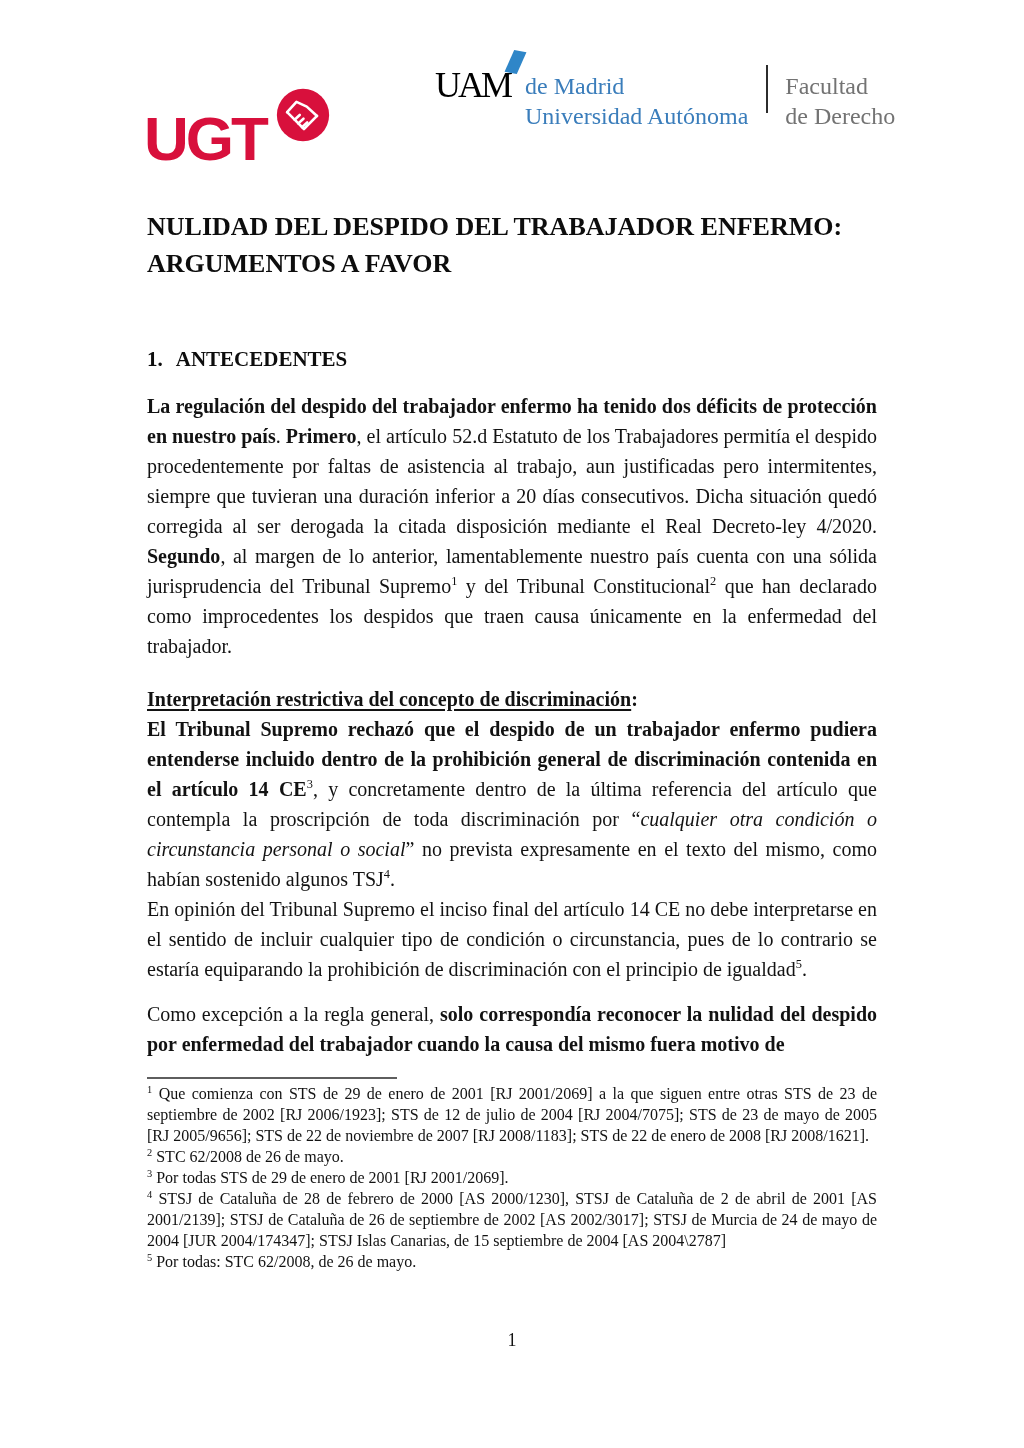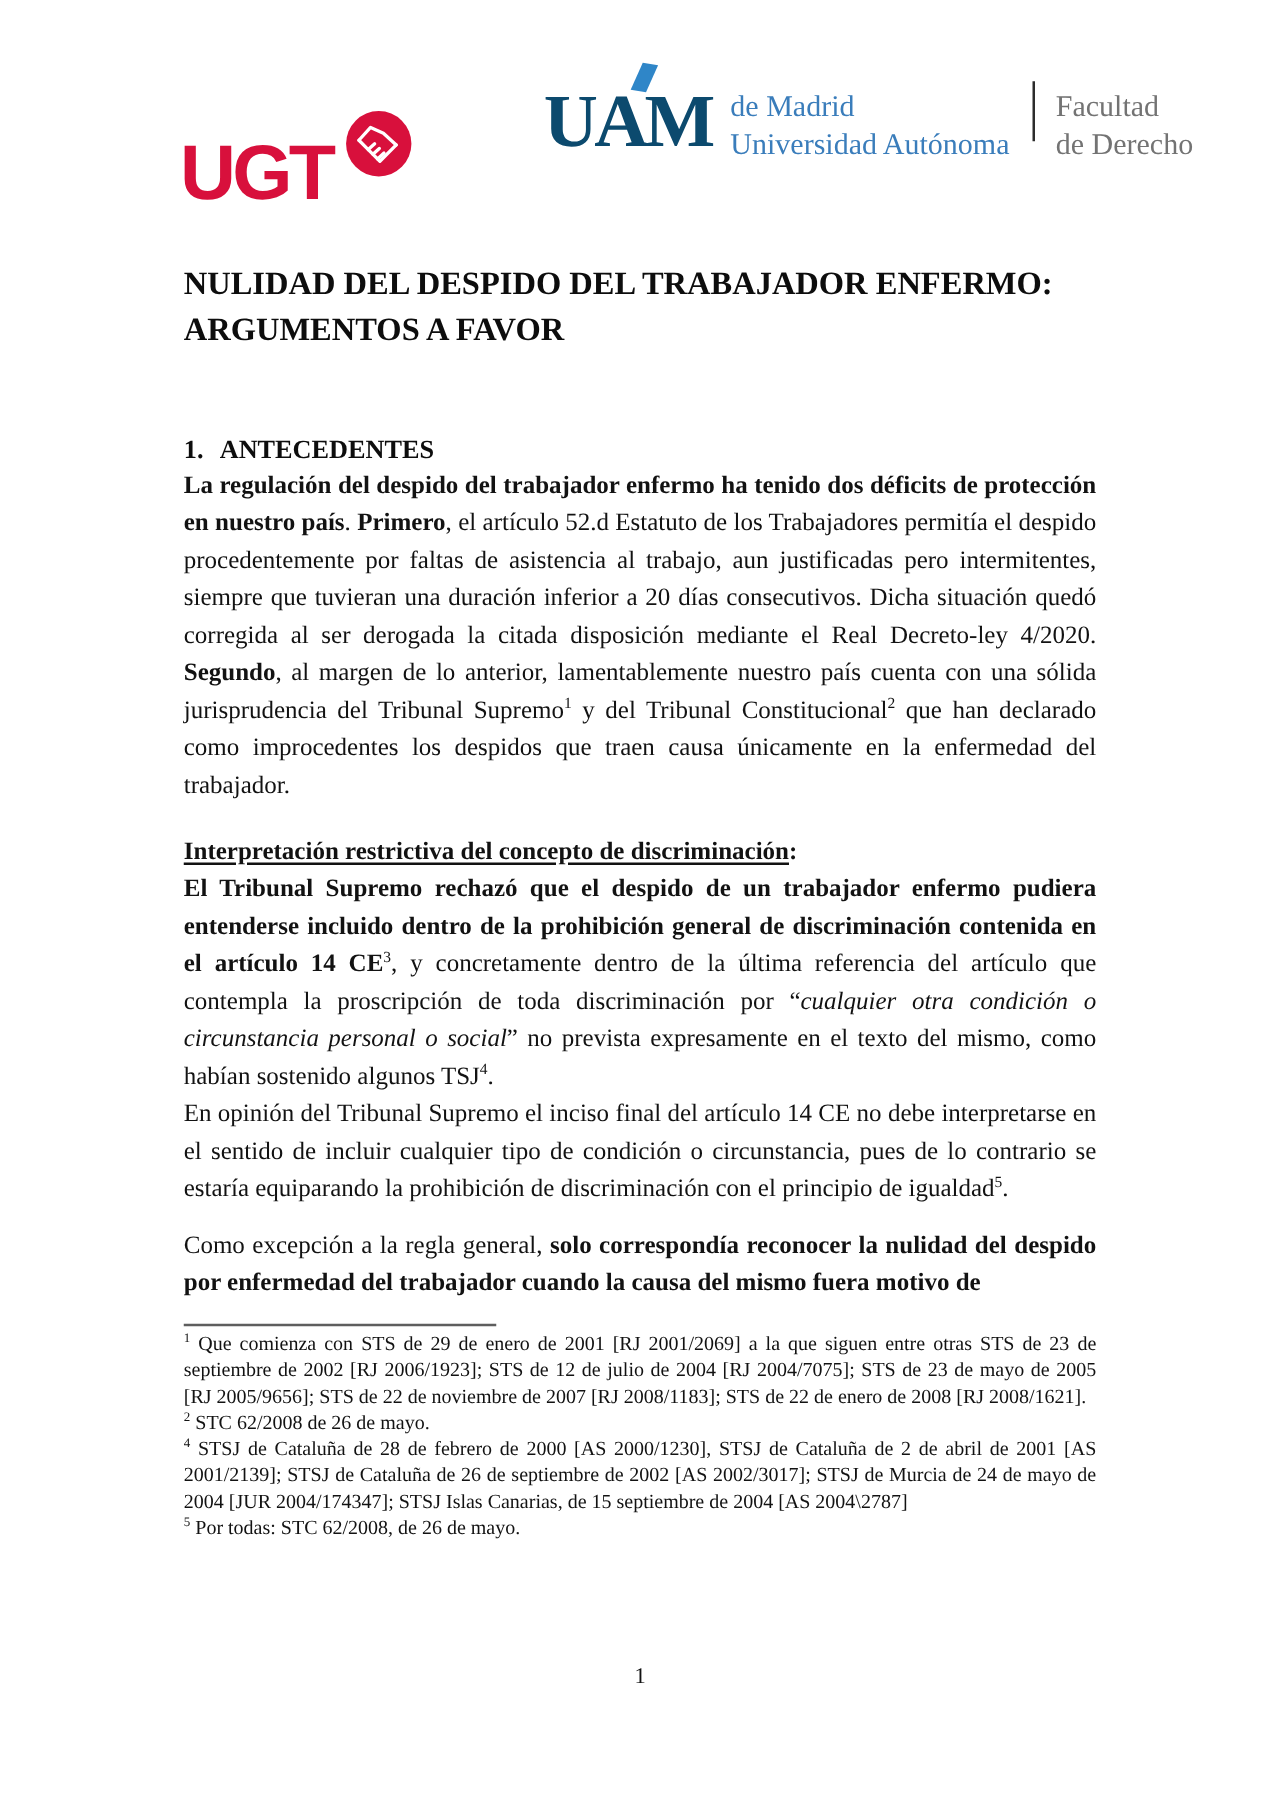--- a/index.html
+++ b/index.html
@@ -20,22 +20,22 @@
   .ugt-text{
     font-family:"Liberation Sans", sans-serif;
     font-weight:700;font-size:62px;line-height:1;
     color:#d8103c;letter-spacing:-3px;margin-top:48px;
   }
   .ugt-circle{width:56px;height:56px;margin-left:9px;display:block;}
   .uam-group{position:absolute;left:288px;top:53px;display:flex;align-items:flex-start;}
   .uam-letters{
     position:relative;
     font-family:"Liberation Serif", serif;
-    font-weight:700;font-size:60px;line-height:1;
-    letter-spacing:-3px;color:#0c4a6e;
+    font-weight:400;font-size:36px;line-height:1;
+    letter-spacing:-3px;color:#000000;
     padding-top:14px;
   }
   .uam-accent{
     position:absolute;top:-2px;left:74px;
     width:13px;height:22px;background:#2f86c8;
     transform:skewX(-16deg) rotate(9deg);
     display:block;
   }
   .uam-univ{
     margin-left:15px;padding-top:18px;
@@ -52,21 +52,21 @@
     font-size:26px;line-height:37px;font-weight:700;color:#0d0d0d;
   }
   .section-head{
     margin:64px 0 0 0;
     font-size:21px;line-height:27px;font-weight:700;color:#0d0d0d;
   }
   .section-head .num{margin-right:13px;}
   .para{
     font-size:20px;line-height:30px;text-align:justify;margin:0;color:#121212;
   }
-  .p1{}
+  .p1{margin-top:18px;}
   .block2{margin-top:23px;}
   .p4{margin-top:15px;}
   .b{font-weight:700;}
   .i{font-style:italic;}
   .u{
     text-decoration:underline;
     text-decoration-thickness:1.5px;
     text-underline-offset:3px;
   }
   sup.ref{font-size:0.62em;line-height:0;vertical-align:super;}
@@ -130,19 +130,20 @@
     <p class="para"><span>En opinión del Tribunal Supremo el inciso final del artículo 14 CE no debe interpretarse en el sentido de incluir cualquier tipo de condición o circunstancia, pues de lo contrario se estaría equiparando la prohibición de discriminación con el principio de igualdad</span><sup class="ref">5</sup><span>.</span></p>
   </div>
 
   <p class="para p4"><span>Como excepción a la regla general, </span><span class="b">solo correspondía reconocer la nulidad del despido por enfermedad del trabajador cuando la causa del mismo fuera motivo de</span></p>
 
   <div class="fn-rule"></div>
 
   <div class="footnotes">
     <div class="fn"><sup class="fn-num">1</sup> <span>Que comienza con STS de 29 de enero de 2001 [RJ 2001/2069] a la que siguen entre otras STS de 23 de septiembre de 2002 [RJ 2006/1923]; STS de 12 de julio de 2004 [RJ 2004/7075]; STS de 23 de mayo de 2005 [RJ 2005/9656]; STS de 22 de noviembre de 2007 [RJ 2008/1183]; STS de 22 de enero de 2008 [RJ 2008/1621].</span></div>
     <div class="fn"><sup class="fn-num">2</sup> <span>STC 62/2008 de 26 de mayo.</span></div>
+    <div class="fn"><sup class="fn-num">3</sup> <span>Por todas STS de 29 de enero de 2001 [RJ 2001/2069].</span></div>
     <div class="fn"><sup class="fn-num">4</sup> <span>STSJ de Cataluña de 28 de febrero de 2000 [AS 2000/1230], STSJ de Cataluña de 2 de abril de 2001 [AS 2001/2139]; STSJ de Cataluña de 26 de septiembre de 2002 [AS 2002/3017]; STSJ de Murcia de 24 de mayo de 2004 [JUR 2004/174347]; STSJ Islas Canarias, de 15 septiembre de 2004 [AS 2004\2787]</span></div>
     <div class="fn"><sup class="fn-num">5</sup> <span>Por todas: STC 62/2008, de 26 de mayo.</span></div>
   </div>
 
   <div class="page-num">1</div>
 
 </div>
 
 </body></html>

